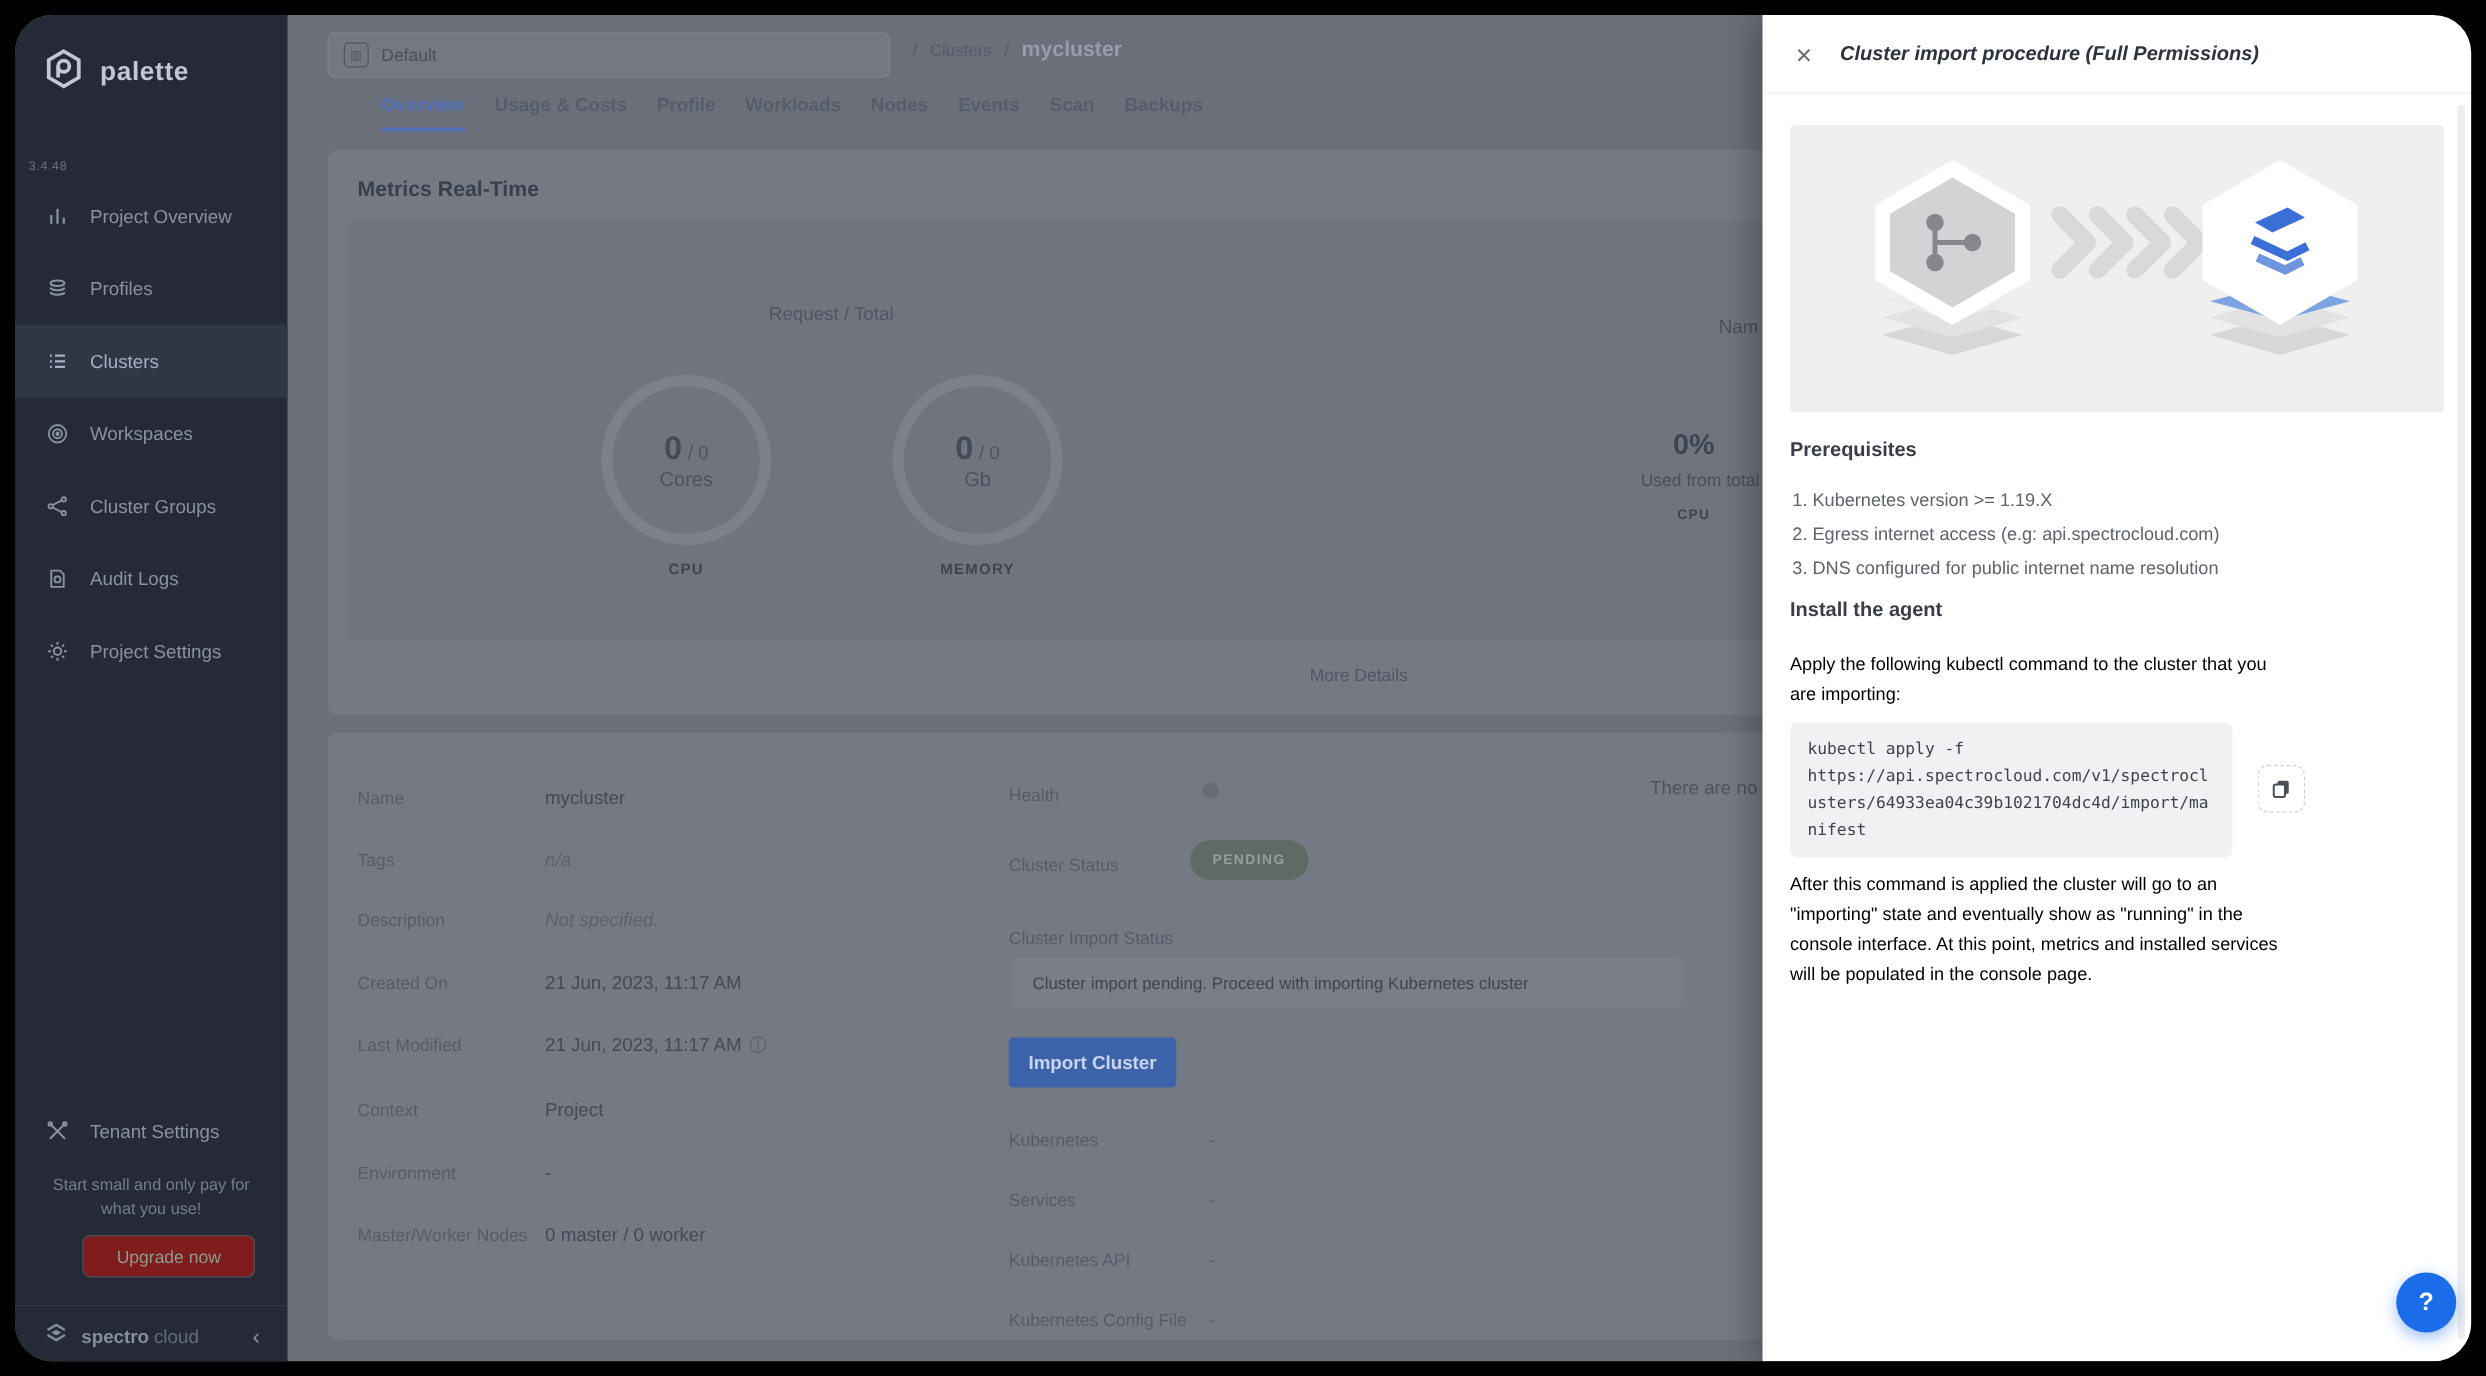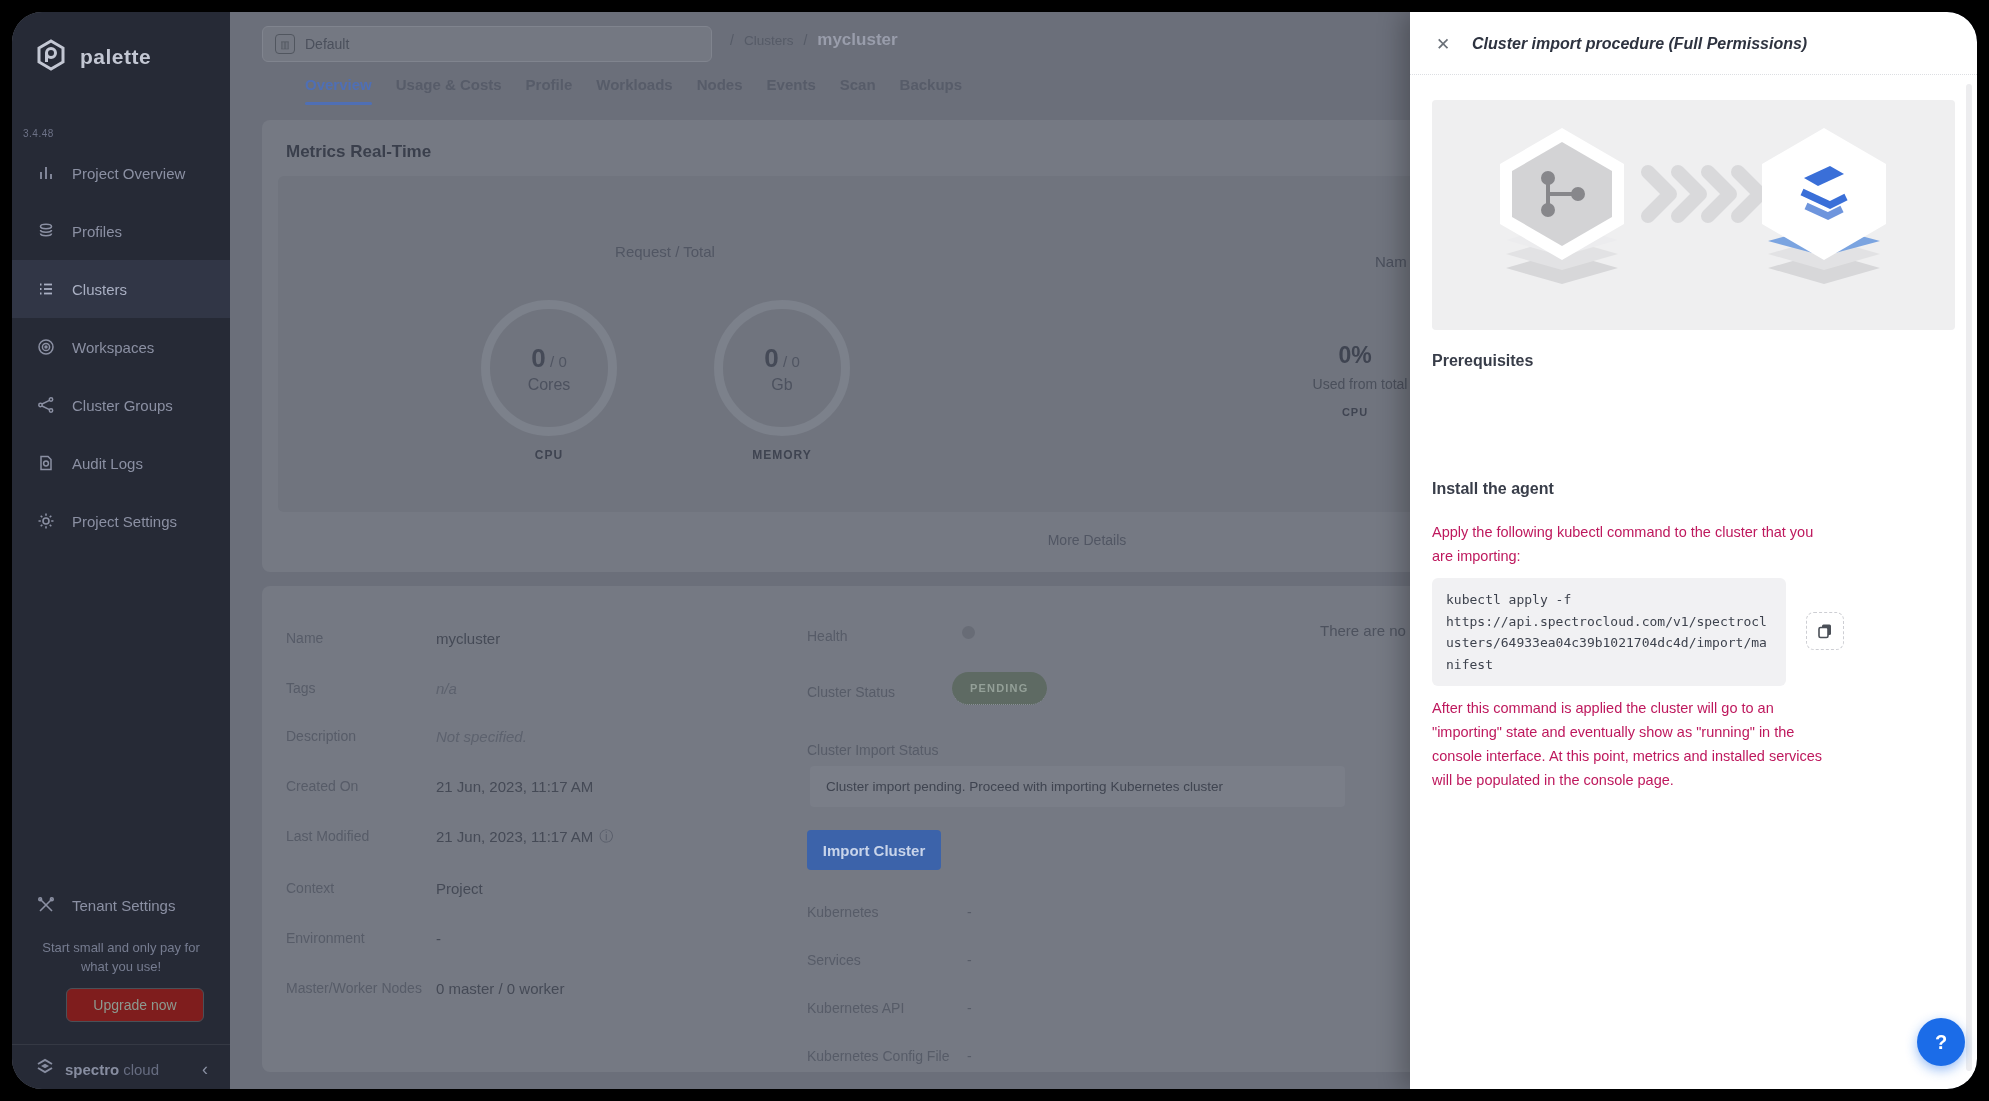--- a/index.html
+++ b/index.html
@@ -110,21 +110,21 @@
   .drawer { position:absolute; right:0; top:0; bottom:0; width:567px; background:#fff;
             border-radius:0 30px 30px 0; z-index:5; box-shadow:-8px 0 24px rgba(0,0,0,.25); }
   .drawer-close { position:absolute; left:26px; top:22px; font-size:17px; color:#6a7078; cursor:pointer; }
   .drawer-title { position:absolute; left:62px; top:23px; font-size:16px; font-weight:600; color:#2e3340;font-style:italic; }
   .drawer-divider { position:absolute; left:0; right:0; top:62px; border-top:1px dotted #dcdee2; }
   .illustration { position:absolute; left:22px; top:88px; width:523px; height:230px;
                   background:#efeff0; border-radius:4px; }
   .sec-title { position:absolute; left:22px; font-size:16px; font-weight:600; color:#383d49; }
   .prereq-list { position:absolute; left:40px; top:376px; font-size:14.5px; color:#5d626d; }
   .prereq-list li { line-height:27px; }
-  .drawer-p { position:absolute; left:22px; font-size:14.5px; line-height:24px; color:#be185d; }
+  .drawer-p { position:absolute; left:22px; font-size:14.5px; line-height:24px; color:#000000; }
   .codeblock { position:absolute; left:22px; top:566px; width:354px; background:#f1f1f3;
                border-radius:6px; padding:11px 14px;
                font-family:"DejaVu Sans Mono", monospace; font-size:13px; line-height:21.5px;
                color:#3e434e; white-space:pre-wrap; overflow-wrap:break-word; }
   .copy-btn { position:absolute; left:396px; top:600px; width:38px; height:38px;
               background:#fff; border:1px dashed #cdced3; border-radius:8px;
               display:flex; align-items:center; justify-content:center; cursor:pointer; }
   .help-btn { position:absolute; right:12px; bottom:23px; width:48px; height:48px;
               border-radius:50%; background:#1b6ce8; border:none; color:#fff;
               font-size:20px; font-weight:700; font-family:inherit; cursor:pointer;
@@ -424,20 +424,25 @@
           <g fill="none" stroke="#3a6fd8" stroke-width="7">
             <path d="M372,78 l26,-12 14,8 -26,12 z" fill="#3a6fd8" stroke="none"></path>
             <path d="M370,92 l28,13 16,-8"></path>
             <path d="M374,106 l22,10 14,-7" stroke="#6e95dd"></path>
           </g>
         </g>
       </svg>
     </div>
 
     <h3 class="sec-title" style="top:340px">Prerequisites</h3>
+    <ol class="prereq-list">
+      <li>Kubernetes version &gt;= 1.19.X</li>
+      <li>Egress internet access (e.g: api.spectrocloud.com)</li>
+      <li>DNS configured for public internet name resolution</li>
+    </ol>
 
     <h3 class="sec-title" style="top:468px">Install the agent</h3>
     <p class="drawer-p" style="top:508px; width:392px">Apply the following kubectl command to the cluster that you are importing:</p>
 
     <div class="codeblock">kubectl apply -f https://api.spectrocloud.com/v1/spectroclusters/64933ea04c39b1021704dc4d/import/manifest</div>
     <div class="copy-btn">
       <svg width="16" height="16" viewBox="0 0 16 16">
         <rect x="5" y="1.5" width="9" height="10.5" rx="1.5" fill="#4b5058"></rect>
         <rect x="2" y="4.5" width="9" height="10" rx="1.5" fill="#fff" stroke="#4b5058" stroke-width="1.6"></rect>
       </svg>

